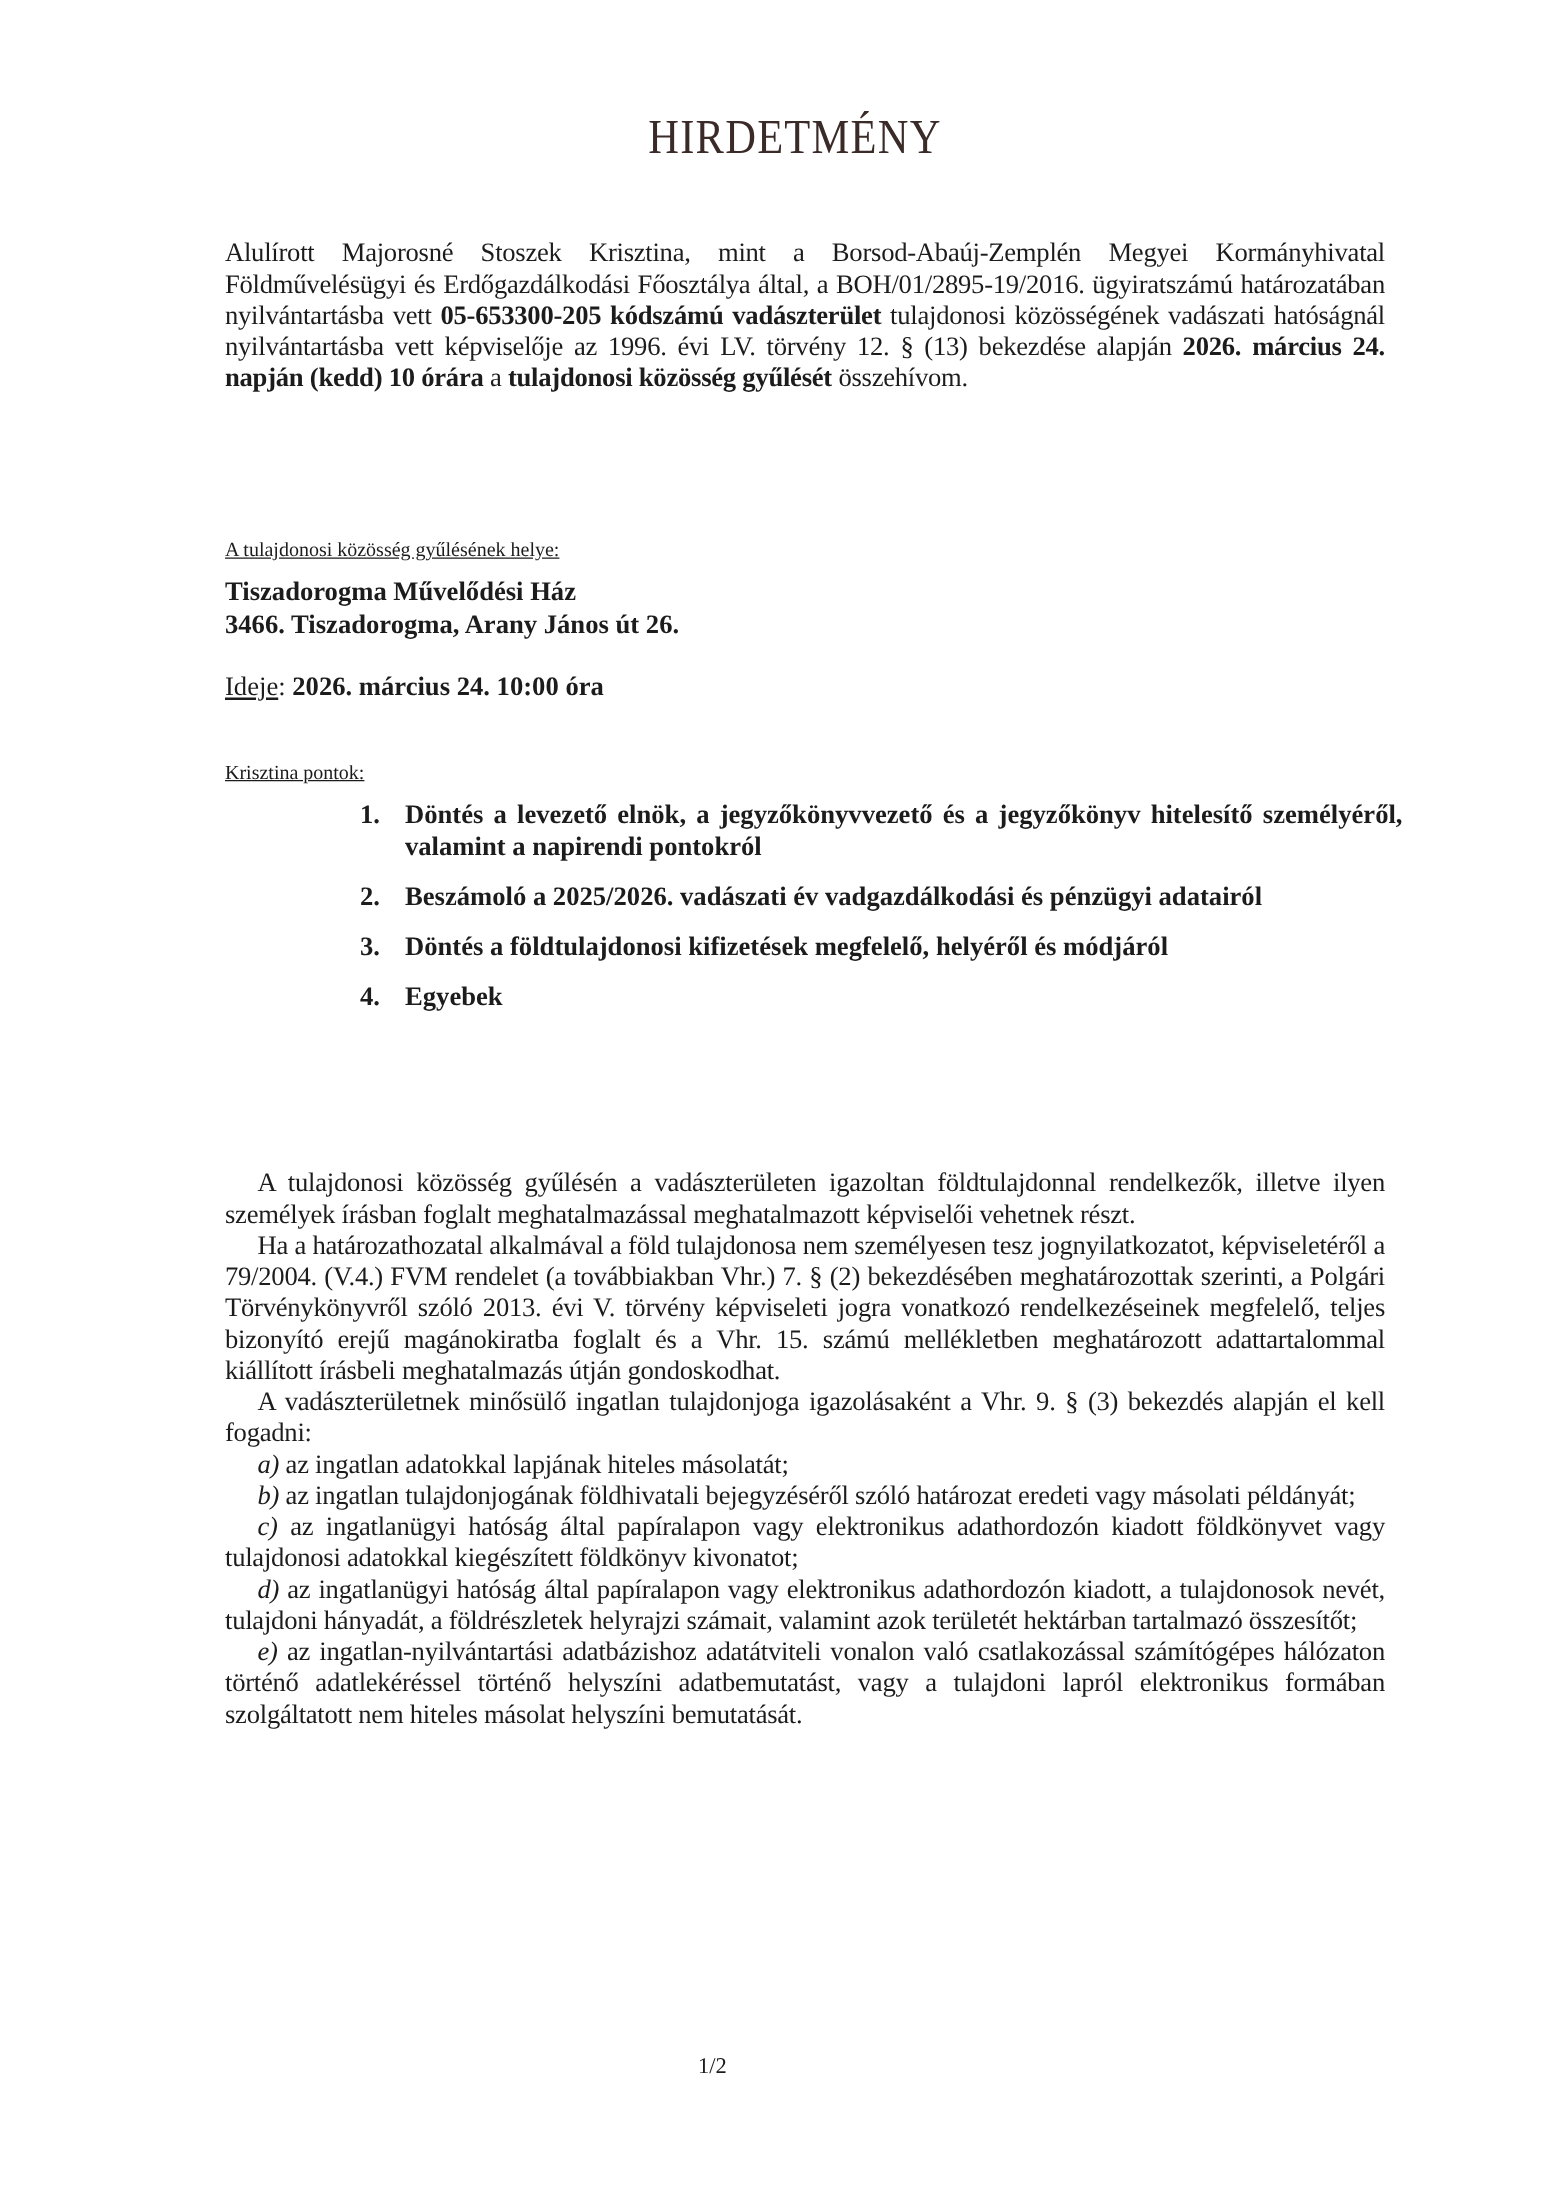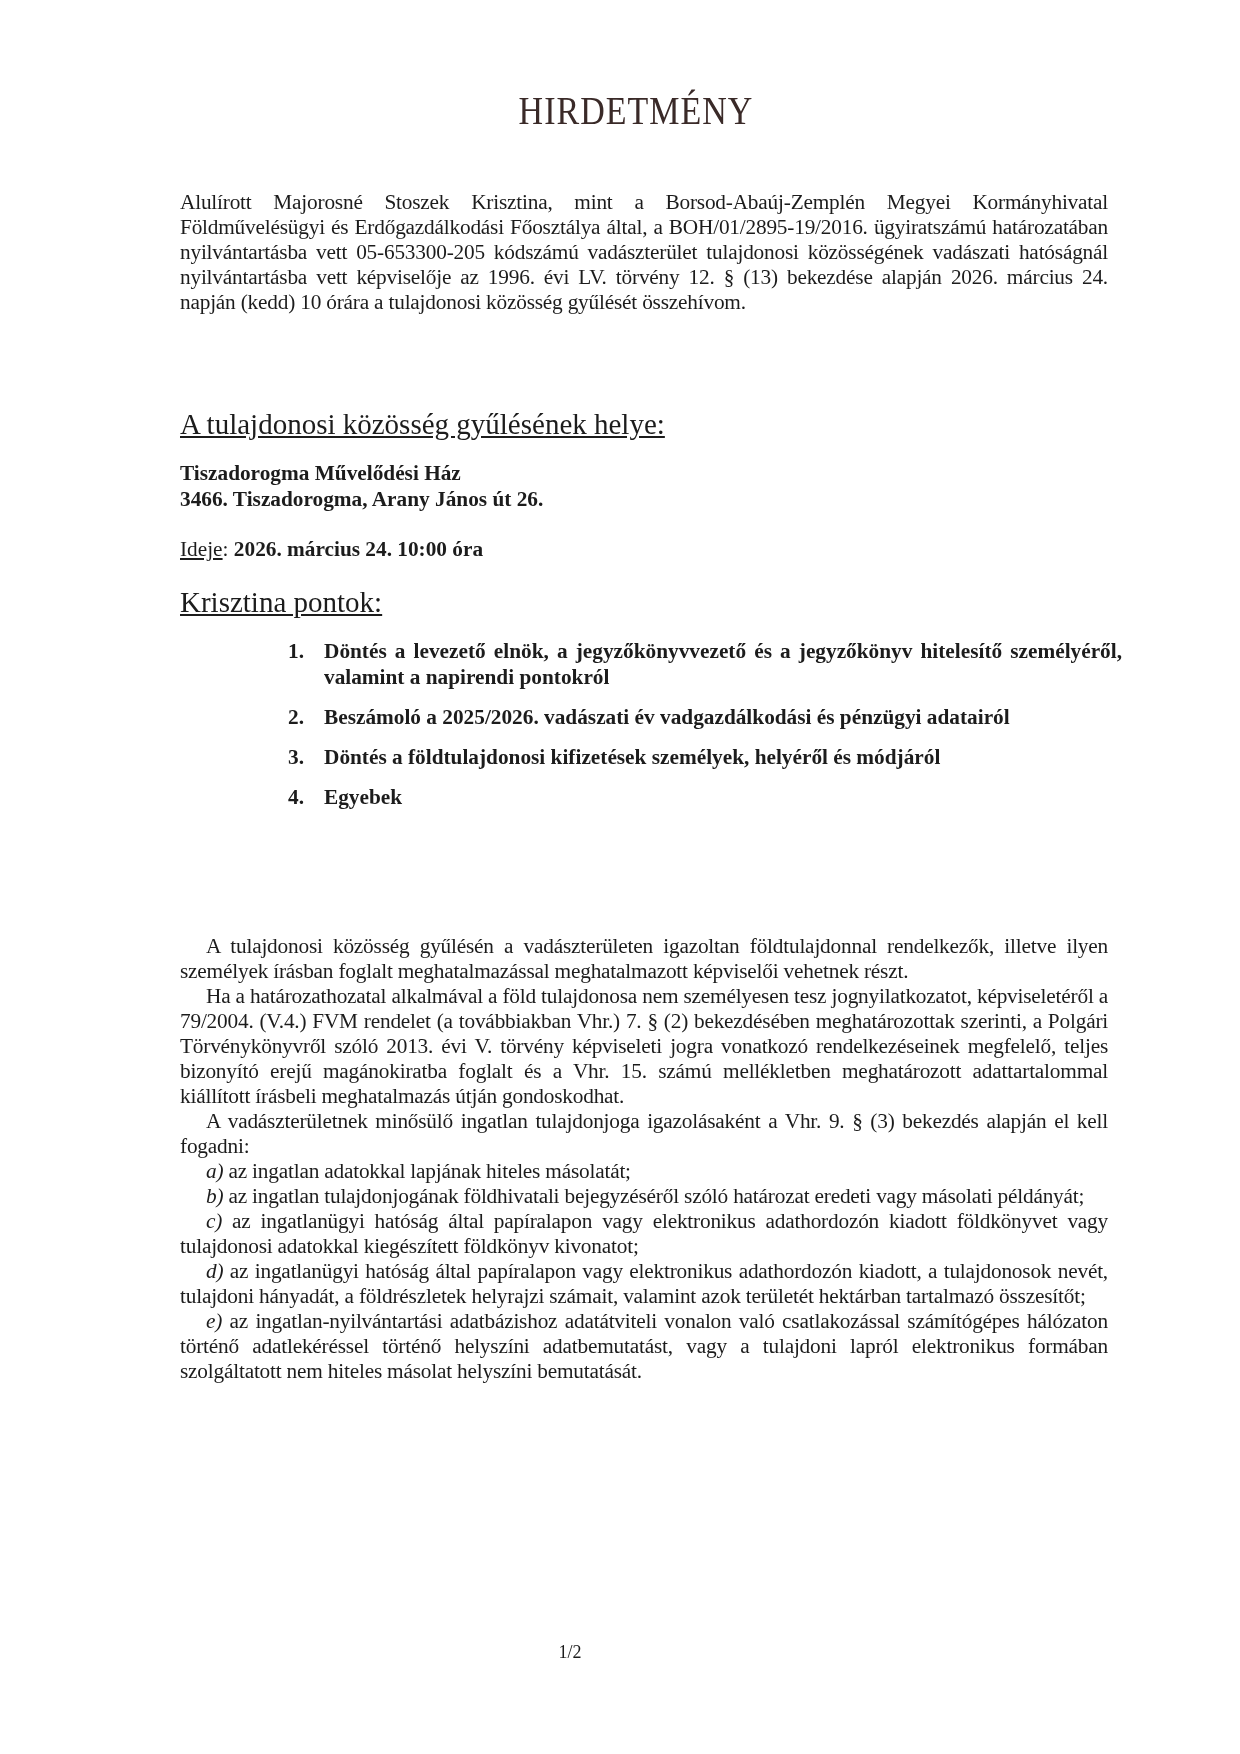--- a/index.html
+++ b/index.html
@@ -11,23 +11,23 @@
     .title {
       position: absolute; left: 0; width: 1240px; top: 92px; text-align: center;
       font-family: "Liberation Serif", serif; font-size: 34px; letter-spacing: 1px;
       color: #3a2a28; transform: scaleY(1.15);
     }
     .para {
       position: absolute; left: 164px; width: 928px;
       font-size: 21.3px; line-height: 25px; text-align: justify;
       transform-origin: left top; letter-spacing: -0.2px;
     }
-    .para b { font-weight: normal; }
+    .para b { font-weight: bold; }
     .intro { top: 190px; }
-    .heading { position: absolute; left: 164px; font-size: 29px; text-decoration: underline; }
+    .heading { position: absolute; left: 164px; font-size: 16px; text-decoration: underline; margin-top: 24px; }
     .place-heading { top: 408px; }
     .place { position: absolute; left: 164px; top: 460px; font-size: 21.3px; font-weight: bold; line-height: 26px; }
     .time { position: absolute; left: 164px; top: 537px; font-size: 21.3px; }
     .time .lbl { text-decoration: underline; }
     .time b { font-weight: bold; }
     .agenda-heading { top: 586px; }
     .agenda { position: absolute; left: 272px; top: 638px; width: 834px; font-weight: bold; font-size: 21.3px; }
     .agenda .item { display: flex; margin-bottom: 14px; line-height: 26px; }
     .agenda .num { width: 36px; flex: none; }
     .agenda .txt { flex: 1; text-align: justify; }
@@ -62,21 +62,21 @@
     <div class="item">
         <span class="num">1.</span>
         <span class="txt">Döntés a levezető elnök, a jegyzőkönyvvezető és a jegyzőkönyv hitelesítő személyéről, valamint a napirendi pontokról</span>
       </div>
     <div class="item">
         <span class="num">2.</span>
         <span class="txt">Beszámoló a 2025/2026. vadászati év vadgazdálkodási és pénzügyi adatairól</span>
       </div>
     <div class="item">
         <span class="num">3.</span>
-        <span class="txt">Döntés a földtulajdonosi kifizetések személyek, helyéről és módjáról</span>
+        <span class="txt">Döntés a földtulajdonosi kifizetések megfelelő, helyéről és módjáról</span>
       </div>
     <div class="item">
         <span class="num">4.</span>
         <span class="txt">Egyebek</span>
       </div>
   </div>
 
   <div class="para body2">
     <p>A tulajdonosi közösség gyűlésén a vadászterületen igazoltan földtulajdonnal rendelkezők, illetve ilyen személyek írásban foglalt meghatalmazással meghatalmazott képviselői vehetnek részt.</p>
     <p>Ha a határozathozatal alkalmával a föld tulajdonosa nem személyesen tesz jognyilatkozatot, képviseletéről a 79/2004. (V.4.) FVM rendelet (a továbbiakban Vhr.) 7. § (2) bekezdésében meghatározottak szerinti, a Polgári Törvénykönyvről szóló 2013. évi V. törvény képviseleti jogra vonatkozó rendelkezéseinek megfelelő, teljes bizonyító erejű magánokiratba foglalt és a Vhr. 15. számú mellékletben meghatározott adattartalommal kiállított írásbeli meghatalmazás útján gondoskodhat.</p>

